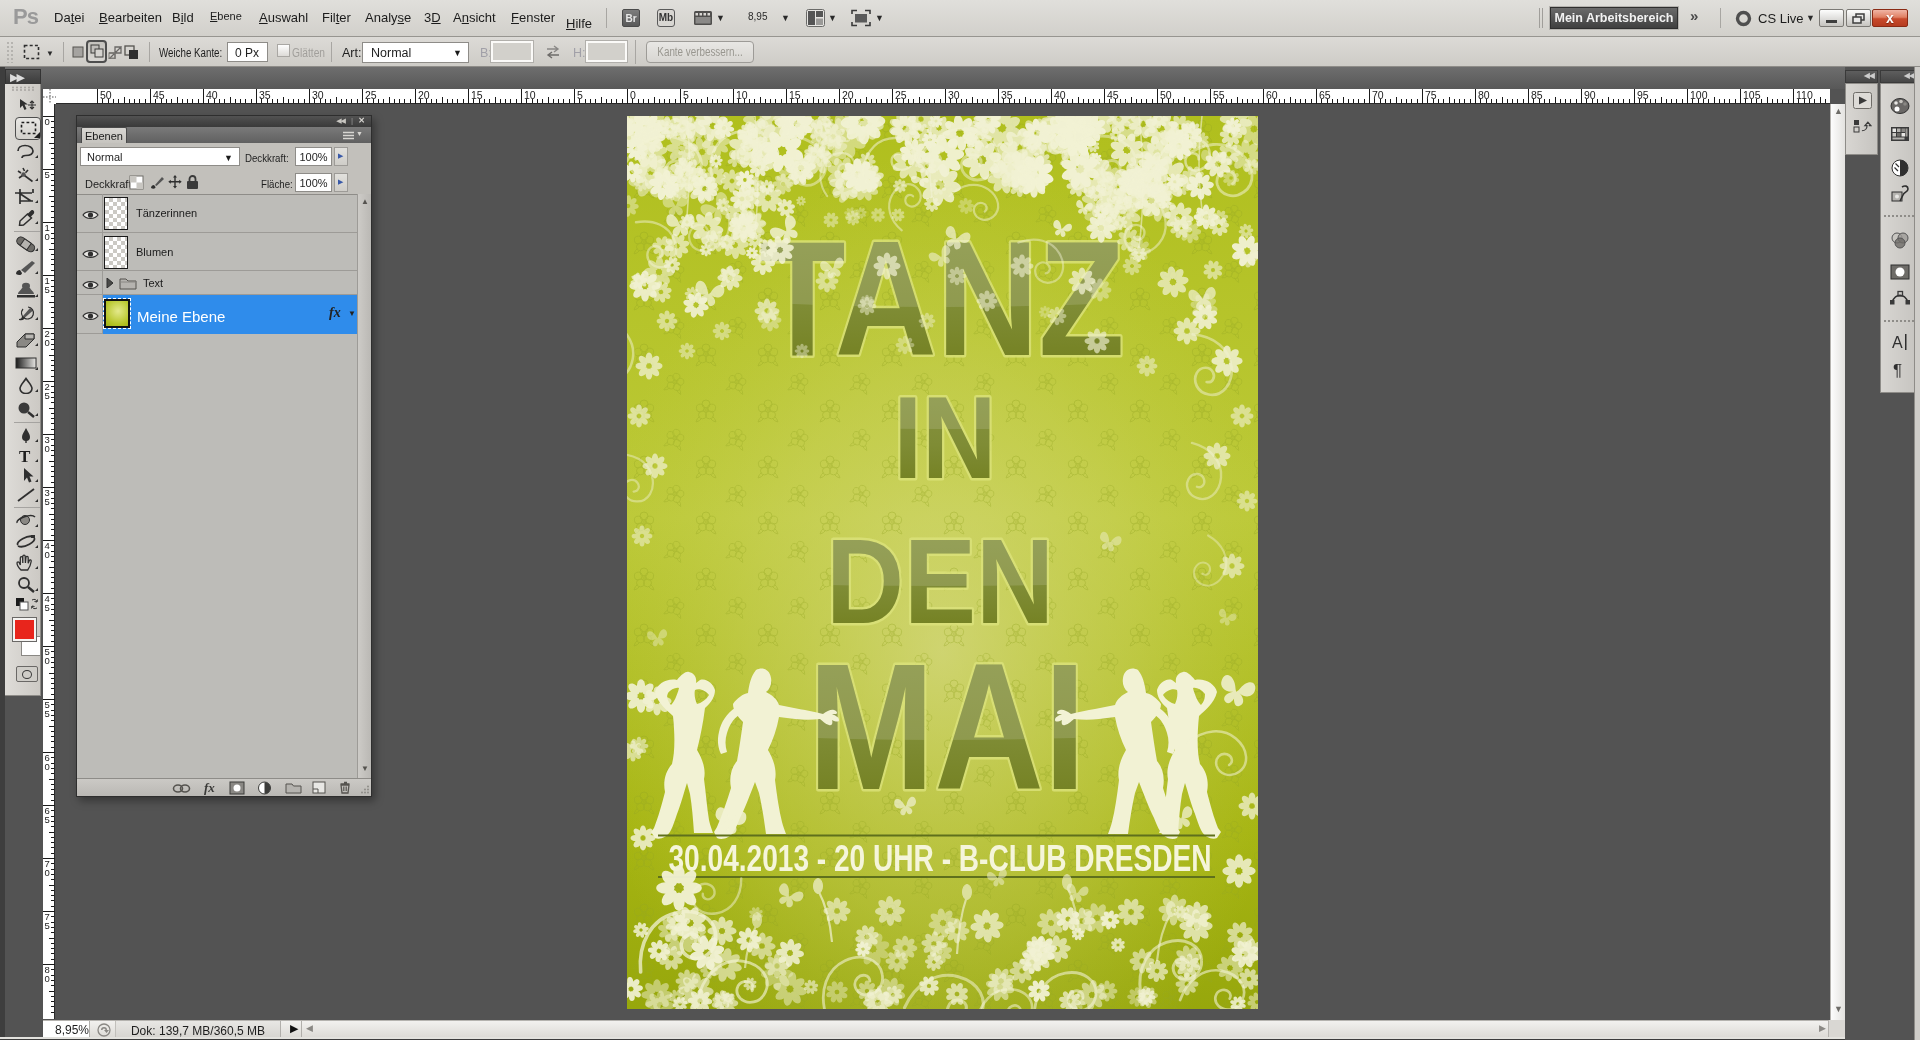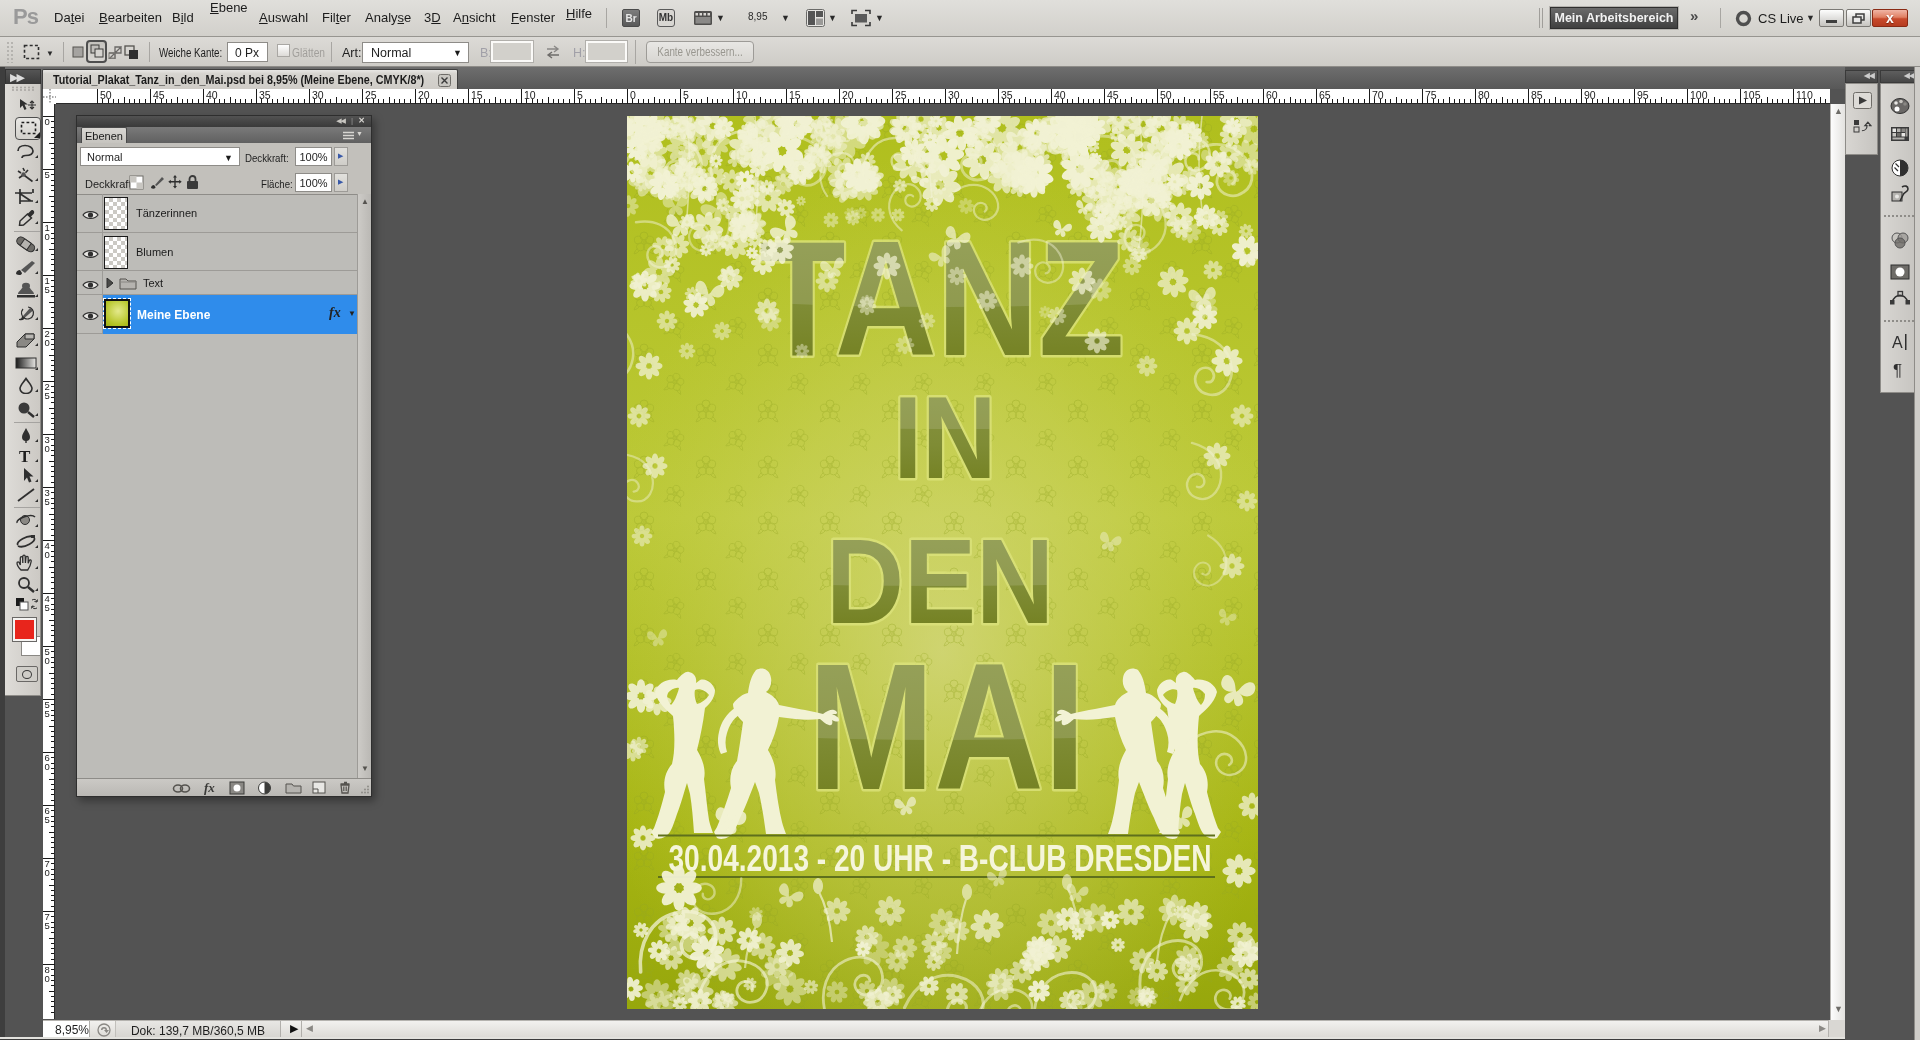--- a/index.html
+++ b/index.html
@@ -4,28 +4,28 @@
 html,body{width:1920px;height:1040px;overflow:hidden;background:#535353;
  font-family:"Liberation Sans",sans-serif;position:relative}
 .abs{position:absolute}
 </style></head>
 <body>
 <div class="abs" style="left:0;top:0;width:1920px;height:37px;background:linear-gradient(#e0dfdb,#d2d0cb);border-bottom:1px solid #979590">
 <span class="abs" style="left:13px;top:4px;font-size:22px;font-weight:bold;color:#9a9a9a;letter-spacing:-1px">Ps</span>
 <span class="abs" style="left:54px;top:10px;font-size:13px;color:#1c1c1c">Da<span style="text-decoration:underline">t</span>ei</span>
     <span class="abs" style="left:99px;top:10px;font-size:13px;color:#1c1c1c"><span style="text-decoration:underline">B</span>earbeiten</span>
     <span class="abs" style="left:172px;top:10px;font-size:13px;color:#1c1c1c">B<span style="text-decoration:underline">i</span>ld</span>
-    <span class="abs" style="left:210px;top:0;font-size:13px;color:#1c1c1c"><span style="text-decoration:underline">E</span>bene</span>
+    <span class="abs" style="left:210px;top:10px;font-size:11px;color:#1c1c1c"><span style="text-decoration:underline">E</span>bene</span>
     <span class="abs" style="left:259px;top:10px;font-size:13px;color:#1c1c1c"><span style="text-decoration:underline">A</span>uswahl</span>
     <span class="abs" style="left:322px;top:10px;font-size:13px;color:#1c1c1c">Fil<span style="text-decoration:underline">t</span>er</span>
     <span class="abs" style="left:365px;top:10px;font-size:13px;color:#1c1c1c">Analy<span style="text-decoration:underline">s</span>e</span>
     <span class="abs" style="left:424px;top:10px;font-size:13px;color:#1c1c1c">3<span style="text-decoration:underline">D</span></span>
     <span class="abs" style="left:453px;top:10px;font-size:13px;color:#1c1c1c">A<span style="text-decoration:underline">n</span>sicht</span>
     <span class="abs" style="left:511px;top:10px;font-size:13px;color:#1c1c1c"><span style="text-decoration:underline">F</span>enster</span>
-    <span class="abs" style="left:566px;top:6px;font-size:13px;color:#1c1c1c"><span style="text-decoration:underline">H</span>ilfe</span>
+    <span class="abs" style="left:566px;top:16px;font-size:13px;color:#1c1c1c"><span style="text-decoration:underline">H</span>ilfe</span>
 <div class="abs" style="left:606px;top:8px;width:1px;height:20px;background:#a8a6a2"></div>
 <div class="abs" style="left:622px;top:9px;width:18px;height:18px;background:linear-gradient(#7d7d7d,#595959);border:1px solid #4a4a4a;border-radius:2px;color:#e8e8e8;font-size:10px;font-weight:bold;text-align:center;line-height:17px">Br</div>
 <div class="abs" style="left:657px;top:9px;width:18px;height:18px;background:#d8d6d2;border:1px solid #5a5a5a;border-radius:3px;color:#333;font-size:10px;font-weight:bold;text-align:center;line-height:16px">Mb</div>
 <svg class="abs" style="left:693px;top:9px" width="20" height="18">
       <rect x="1" y="2" width="18" height="14" rx="1.5" fill="#504f4d"></rect>
       <rect x="2.5" y="4" width="2.5" height="2.5" fill="#d9d7d3"></rect>
       <rect x="6.5" y="4" width="2.5" height="2.5" fill="#d9d7d3"></rect>
       <rect x="10.5" y="4" width="2.5" height="2.5" fill="#d9d7d3"></rect>
       <rect x="14.5" y="4" width="2.5" height="2.5" fill="#d9d7d3"></rect>
       <rect x="2.5" y="8" width="15" height="6.5" fill="#8a8987"></rect>
@@ -126,27 +126,20 @@
     </svg>
 <span class="abs" style="left:573px;top:9px;font-size:12.5px;color:#a1a0a8">H:</span>
 <div class="abs" style="left:586px;top:4px;width:41px;height:21px;background:#d2d0cb;border:2px solid #fbfaf8;outline:1px solid #b1afab"></div>
 <div class="abs" style="left:635px;top:3px;width:1px;height:24px;background:#a8a6a2"></div>
 <div class="abs" style="left:646px;top:4px;width:108px;height:22px;background:linear-gradient(#e8e7e4,#d8d6d2);border:1px solid #9d9b97;border-radius:4px;text-align:center;font-size:12px;color:#98968f;line-height:20px;white-space:nowrap"><span style="display:inline-block;transform:scaleX(0.82)">Kante verbessern...</span></div>
 </div>
 <div class="abs" style="left:0;top:67px;width:1920px;height:22px;background:linear-gradient(#6e6e6e,#585858)">
 <div class="abs" style="left:5px;top:2px;width:36px;height:16px;background:linear-gradient(#555,#3a3a3a);border:1px solid #333">
       <span class="abs" style="left:4px;top:1px;color:#ddd;font-size:11px;letter-spacing:-2px">▶▶</span>
     </div>
-<div class="abs" style="left:42px;top:2px;width:416px;height:20px;background:linear-gradient(#e8e7e4 0%,#d6d4cf 20%,#cfccc7 100%);border:1px solid #3f3f3f;border-bottom:none;border-radius:2px 2px 0 0">
-<span class="abs" style="left:10px;top:3px;font-size:12.5px;font-weight:bold;color:#1b1b1b;white-space:nowrap;transform:scaleX(0.86);transform-origin:0 0">Tutorial_Plakat_Tanz_in_den_Mai.psd bei 8,95% (Meine Ebene, CMYK/8*)</span>
-<svg class="abs" style="left:395px;top:4px" width="13" height="13">
-        <rect x="0.5" y="0.5" width="12" height="12" rx="2" fill="#c8c6c1" stroke="#6e6c68"></rect>
-        <path d="M3.5 3.5 l6 6 M9.5 3.5 l-6 6" stroke="#3a3a3a" stroke-width="1.4"></path>
-      </svg>
-</div>
   </div>
 <div class="abs" style="left:0;top:67px;width:5px;height:973px;background:#3e3e3e"></div>
 <svg class="abs" style="left:43px;top:89px" width="1787" height="15" shape-rendering="crispEdges">
     <rect width="1787" height="15" fill="#ffffff"></rect>
     <rect y="14" width="1787" height="1" fill="#2a2a2a"></rect>
     <rect x="54.0" y="0" width="1" height="15" fill="#1a1a1a"></rect>
     <text x="57.0" y="10" font-size="10.5" fill="#1a1a1a" font-family="Liberation Sans">50</text>
     <rect x="59.3" y="10" width="1" height="4" fill="#1a1a1a"></rect>
     <rect x="64.6" y="10" width="1" height="4" fill="#1a1a1a"></rect>
     <rect x="69.9" y="10" width="1" height="4" fill="#1a1a1a"></rect>
@@ -1690,21 +1683,21 @@
     </svg>
     <span class="abs" style="left:66px;top:161px;font-size:11px;color:#1b1b1b">Text</span>
     <div class="abs" style="left:0;top:179px;width:280px;height:39px;border-bottom:1px solid #9d9b97"></div>
     <div class="abs" style="left:5px;top:192px"><svg width="17" height="12" viewBox="0 0 17 12">
         <path d="M1 6 C4 1.5 13 1.5 16 6 C13 10.5 4 10.5 1 6z" fill="#e8e7e4" stroke="#2f2f2f" stroke-width="1.2"></path>
         <circle cx="8.5" cy="6" r="2.6" fill="#2f2f2f"></circle>
       </svg></div>
     <div class="abs" style="left:25px;top:179px;width:1px;height:39px;background:#9d9b97"></div>
     <div class="abs" style="left:26px;top:179px;width:254px;height:39px;background:#2f8ceb"></div>
     <div class="abs" style="left:27px;top:183px;width:26px;height:29px;background:radial-gradient(circle at 55% 40%,#e4e98c,#b5c426 70%,#9fb017);border:2px solid #111;outline:1px dashed #fff"></div>
-    <span class="abs" style="left:60px;top:192px;font-size:12px;font-weight:bold;color:#fff">Meine Ebene</span>
+    <span class="abs" style="left:60px;top:192px;font-size:15px;font-weight:normal;color:#fff">Meine Ebene</span>
     <span class="abs" style="left:252px;top:189px;font-size:14px;font-style:italic;font-weight:bold;font-family:'Liberation Serif';color:#222">fx</span>
     <span class="abs" style="left:271px;top:193px;font-size:8px;color:#222">▼</span>
     <div class="abs" style="left:280px;top:78px;width:14px;height:584px;background:linear-gradient(90deg,#cdcbc7,#bab8b4);border-left:1px solid #9d9b97">
       <span class="abs" style="left:3px;top:3px;font-size:8px;color:#55534f">▲</span>
       <span class="abs" style="left:3px;top:570px;font-size:8px;color:#55534f">▼</span>
     </div>
     <div class="abs" style="left:0;top:662px;width:294px;height:18px;background:linear-gradient(#cbc9c5,#bab8b4);border-top:1px solid #8e8c88">
       <svg class="abs" style="left:95px;top:4px" width="20" height="11">
         <g fill="none" stroke="#55534f" stroke-width="1.6">
           <ellipse cx="6" cy="5.5" rx="4.5" ry="3.5"></ellipse>

